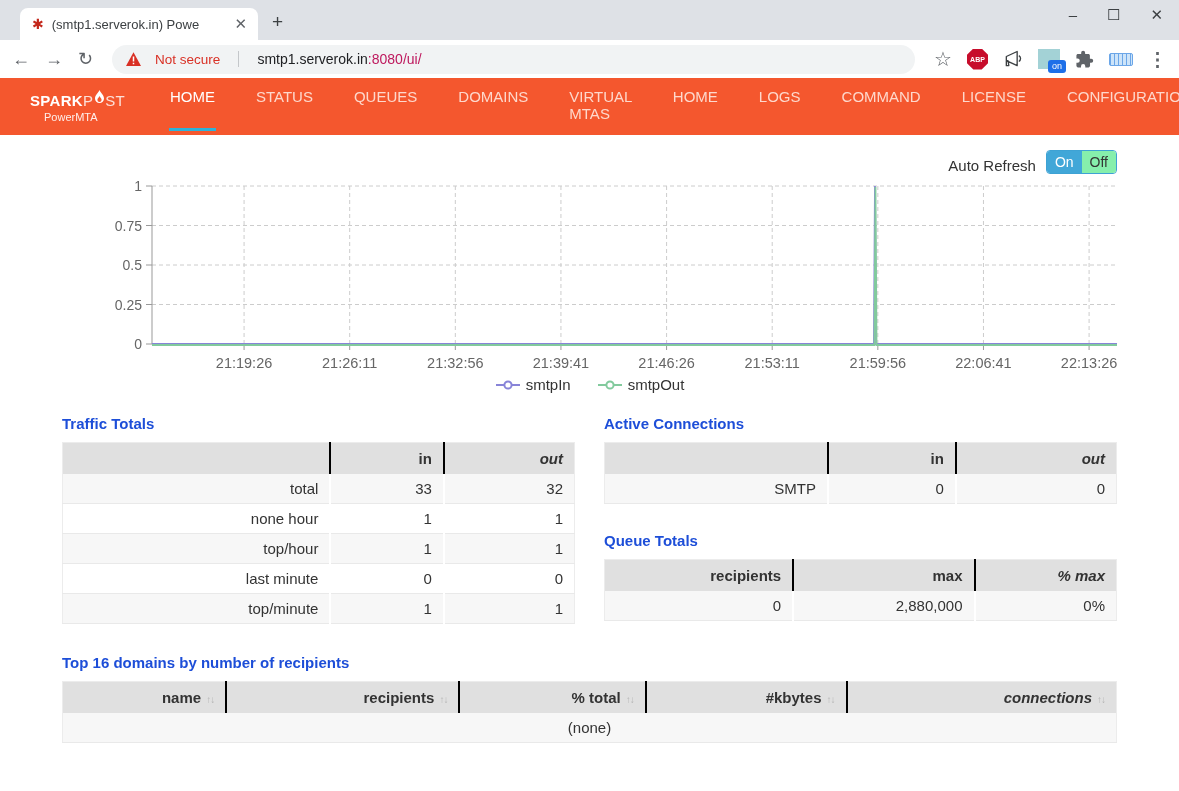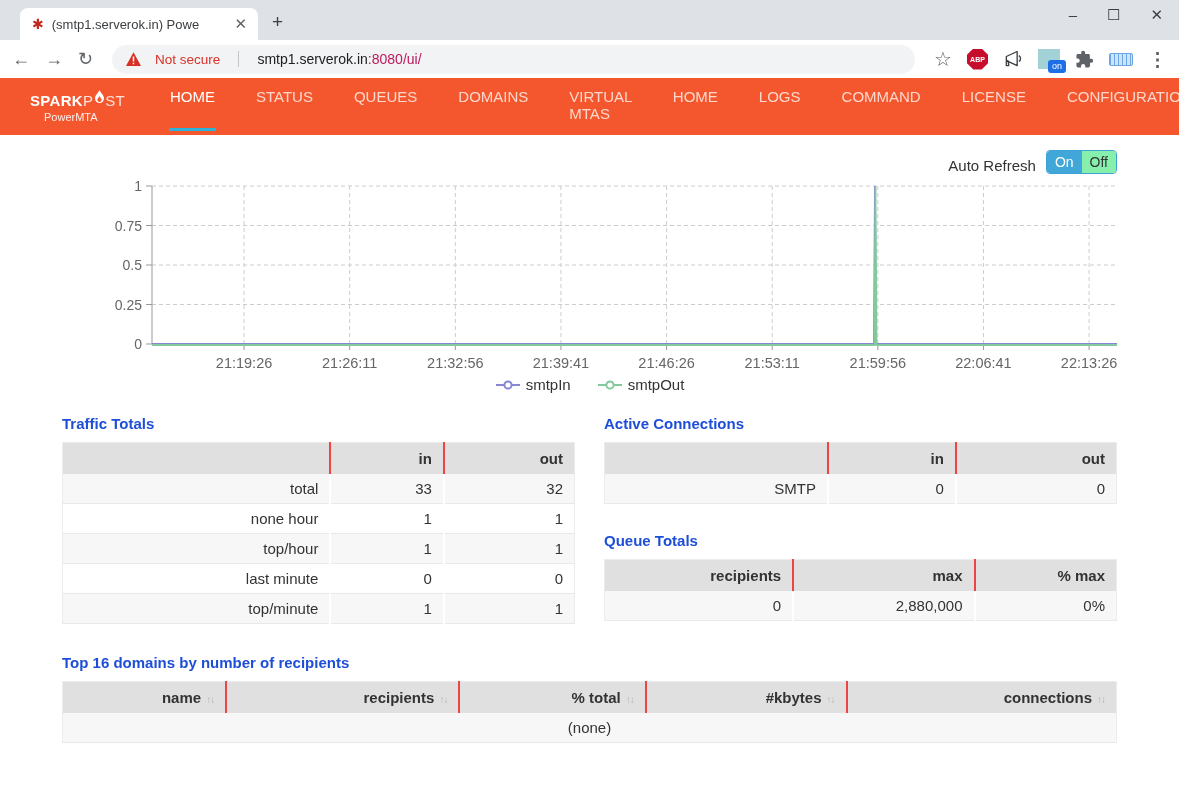--- a/index.html
+++ b/index.html
@@ -58,22 +58,22 @@
   .chart-title { text-align:center; color:#f4653c; font-weight:bold; font-size:15px; margin:8px 0 0; }
   #traffic-chart { display:block; }
   .legend { display:flex; justify-content:center; gap:26px; align-items:center; font-size:15px; margin:0 0 6px; }
   .legend-item { display:flex; align-items:center; gap:5px; cursor:pointer; }
 
   .cols { display:flex; gap:29px; }
   .col { width:513px; }
   .section-title { color:#1d4ed8; font-weight:bold; font-size:15px; margin:16px 0 10px; }
 
   table { border-collapse:collapse; width:100%; font-size:15px; color:#333; }
-  th { background:#e0e0e0; font-weight:bold; text-align:right; padding:7px 11px; border-right:2px solid #ef4444; }
-  th:last-child { border-right:none; }
+  th { background:#e0e0e0; font-weight:bold; text-align:right; padding:7px 11px; border-right:2px solid #000000; }
+  th:last-child { border-right:none;font-style:italic; }
   td { text-align:right; padding:6px 11px; border-right:2px solid #fff; border-bottom:1px solid #e9e9e9; }
   td:last-child { border-right:none; }
   tbody tr:nth-child(odd) { background:#f7f7f7; }
   table { border:1px solid #ececec; }
   td.empty-cell { text-align:center; }
   .sort-icons { color:#b3b3b3; font-size:10px; margin-left:5px; letter-spacing:-1px; font-weight:normal; }
 </style>
 </head>
 <body>
 

